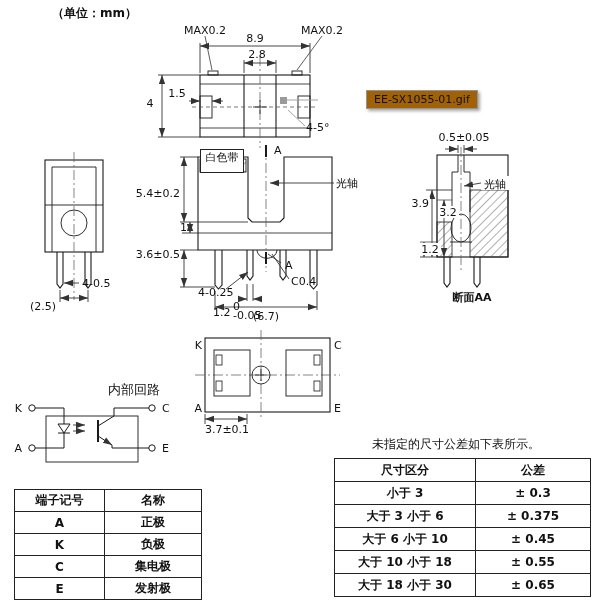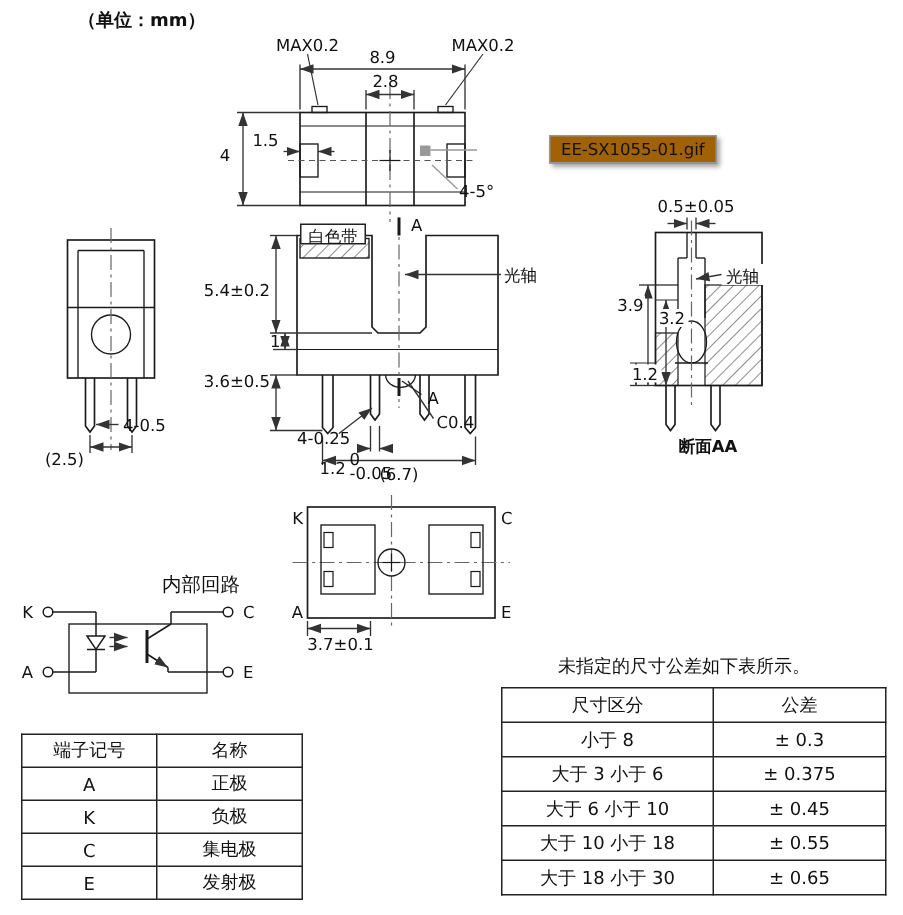--- a/index.html
+++ b/index.html
@@ -5,26 +5,26 @@
   * { box-sizing: border-box; }
   html,body { margin:0; padding:0; background:#fff; }
   body { font-family:"DejaVu Sans","Liberation Sans",sans-serif; color:#111; }
   .page { position:relative; width:602px; height:610px; background:#fff; overflow:hidden; }
   .abs { position:absolute;margin-left:48px; }
   svg { position:absolute; left:0; top:0; }
   svg text { font-family:"DejaVu Sans","Liberation Sans",sans-serif; font-size:11px; fill:#111; }
   .unit-label { left:4px; top:5px; font-size:12px; font-weight:bold; }
   .callout { left:318px; top:90px; padding:2px 7px; background:#a16207; border:1px solid #959595;
              box-shadow:2px 2px 3px rgba(0,0,0,.35); font-size:11px; white-space:nowrap; }
-  .label-box { left:152px; top:149px; width:44px; height:14px; border:1px solid #222; background:#fff;
+  .label-box { left:152px; top:149px; width:44px; height:24px; border:1px solid #222; background:#fff;
                font-size:11px; line-height:15px; text-align:center; }
   .circuit-title { left:60px; top:381px; font-size:13px; font-weight:normal; }
   .tol-note { left:324px; top:436px; font-size:12px; }
   table.tbl { position:absolute; border-collapse:collapse; table-layout:fixed; background:#fff; }
-  .tbl th, .tbl td { border:1px solid #222; font-weight:normal; font-size:12px; text-align:center;
+  .tbl th, .tbl td { border:1px solid #222; font-weight:bold; font-size:12px; text-align:center;
                      padding:0; height:23px; overflow:hidden; white-space:nowrap; }
   .tbl-terminal { left:14px; top:489px; width:187px; }
   .tbl-terminal td, .tbl-terminal th { height:22px; }
   .tbl-tolerance { left:334px; top:458px; width:256px; }
 </style>
 </head>
 <body>
 
 <div class="page">
 
@@ -300,21 +300,21 @@
         <col style="width:115px">
       </colgroup>
   <thead>
     <tr>
       <th>尺寸区分</th>
       <th>公差</th>
     </tr>
   </thead>
   <tbody>
     <tr>
-      <td>小于 8</td>
+      <td>小于 3</td>
       <td>± 0.3</td>
     </tr>
     <tr>
       <td>大于 3 小于 6</td>
       <td>± 0.375</td>
     </tr>
     <tr>
       <td>大于 6 小于 10</td>
       <td>± 0.45</td>
     </tr>

